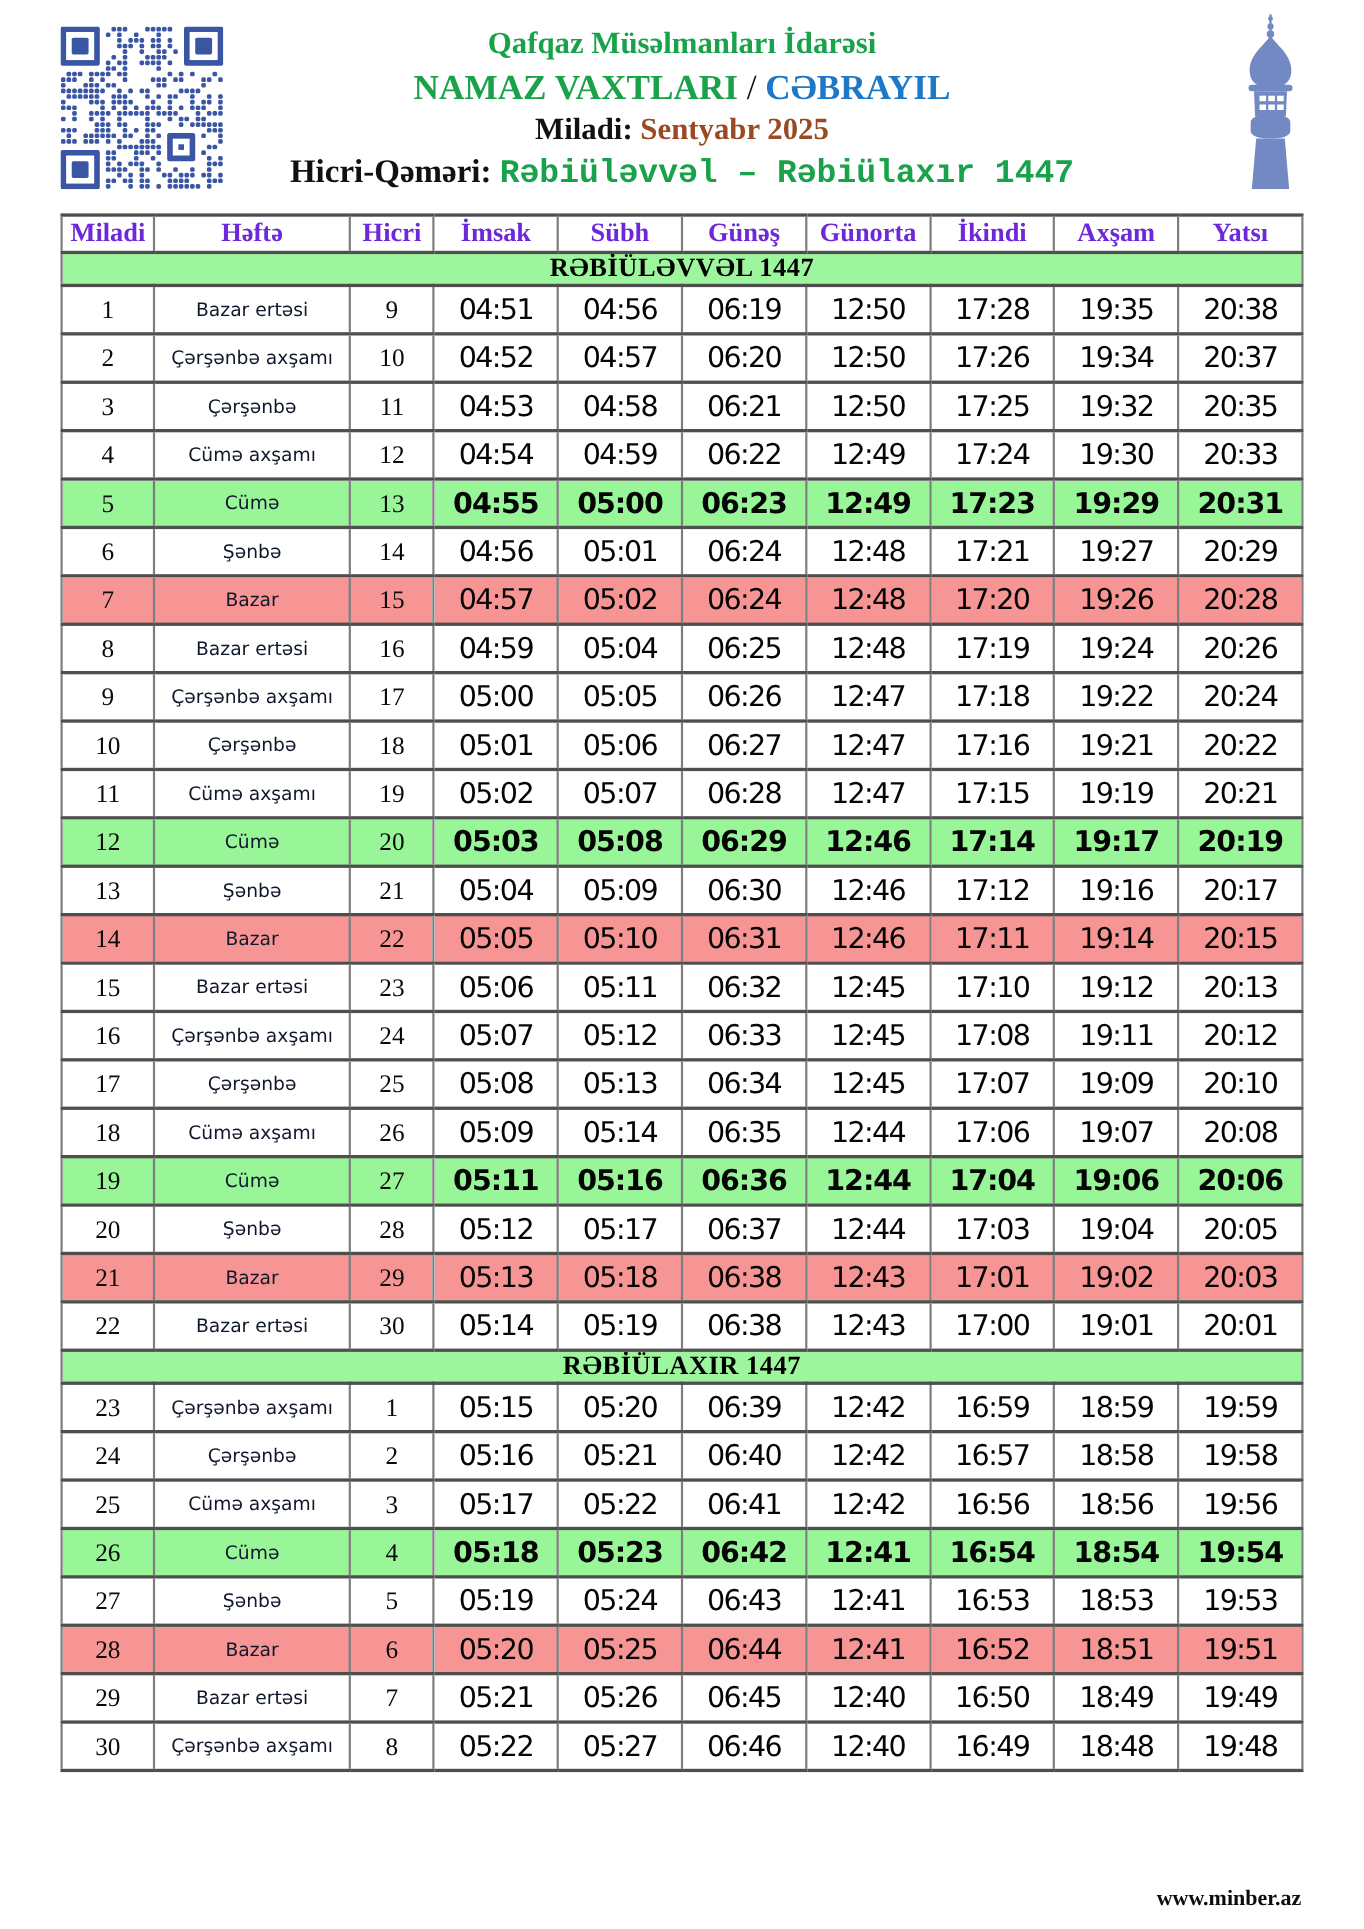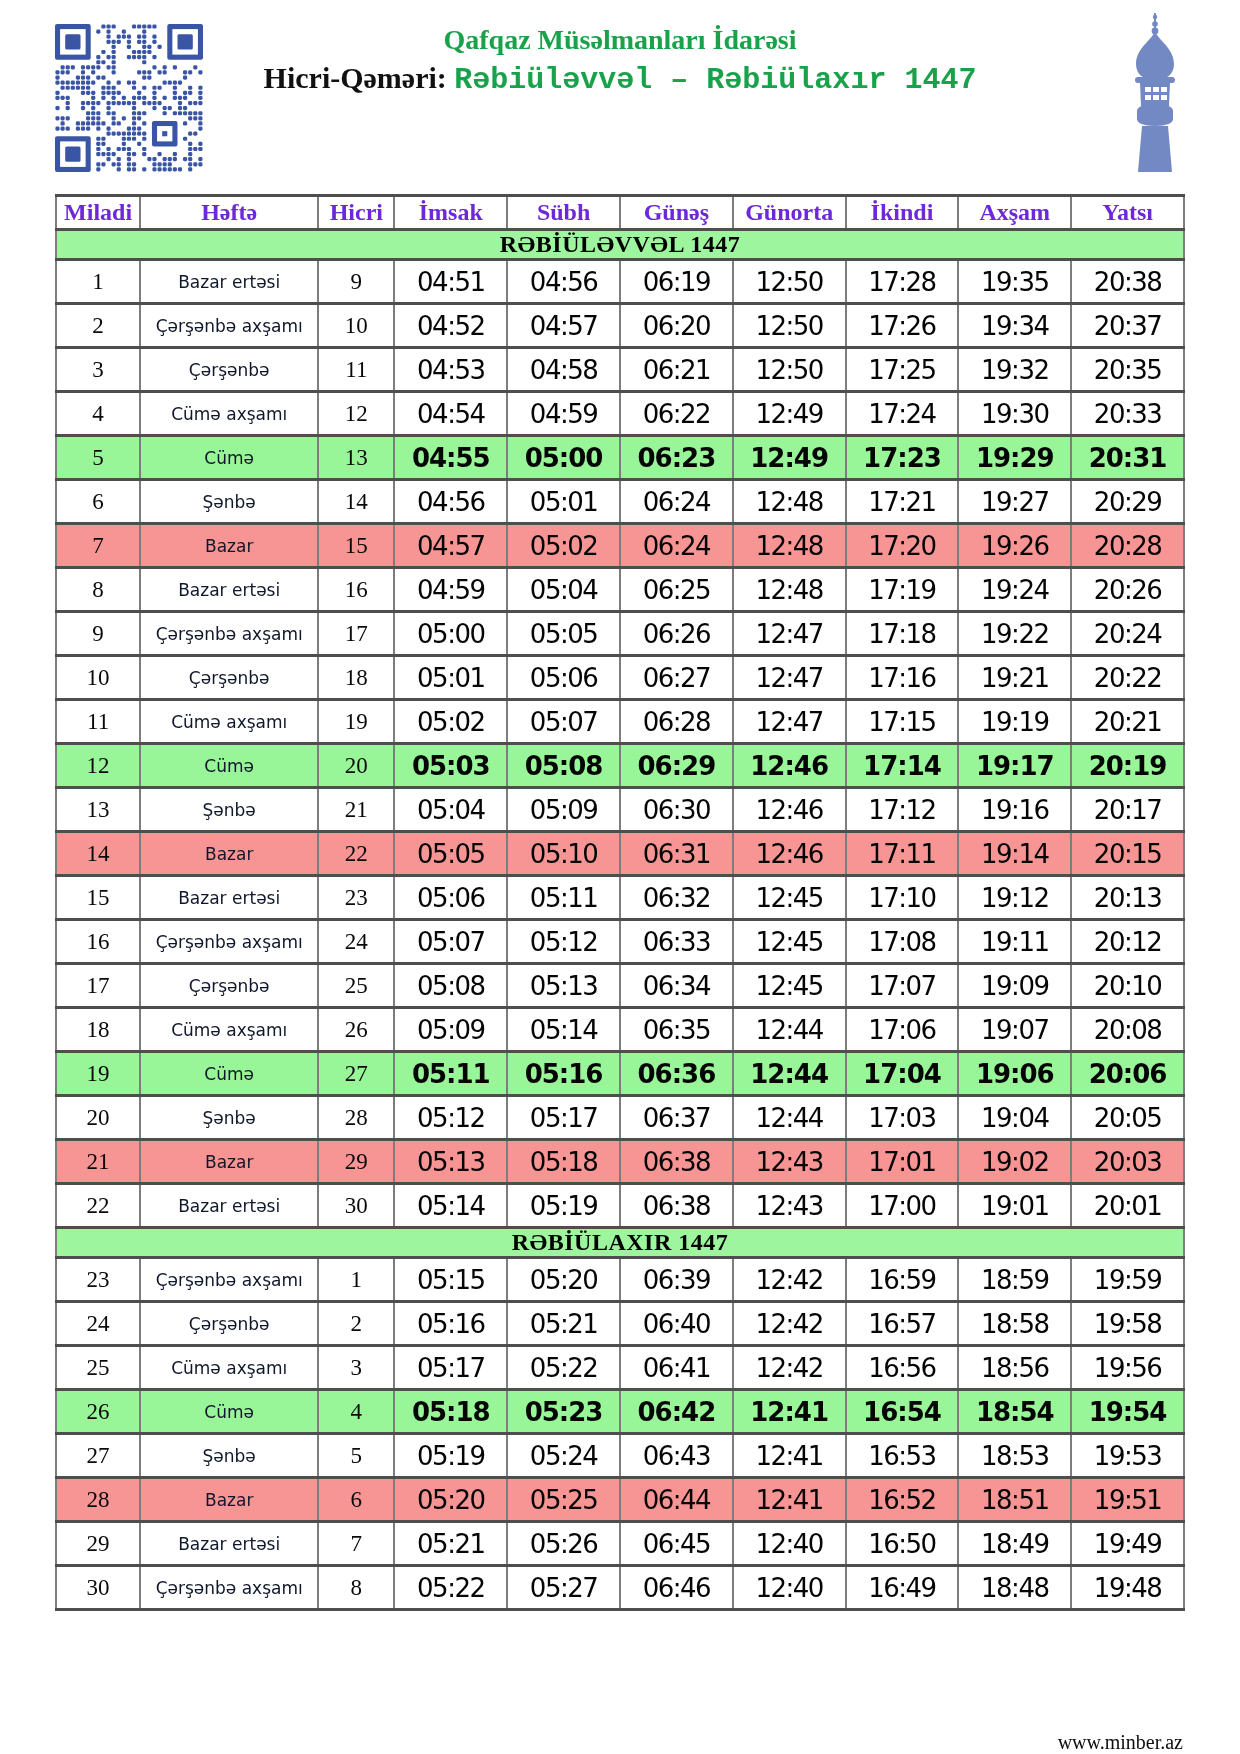--- a/index.html
+++ b/index.html
@@ -33,22 +33,22 @@
   td.num{font-family:"Liberation Serif",serif;font-size:23px;color:#0a0a0a;}
   td.weekday{font-family:"DejaVu Sans",sans-serif;font-size:17px;color:#0f172a;}
   td.time{font-family:"DejaVu Sans",sans-serif;font-size:26px;letter-spacing:-1.5px;color:#050505;}
   td.band{height:27px;background:var(--band-bg);font-family:"Liberation Serif",serif;
           font-weight:700;font-size:24px;letter-spacing:.5px;color:#000;}
   tr.friday td{background:var(--friday-bg);}
   tr.friday td.time{font-weight:700;letter-spacing:-1px;}
   tr.sunday td{background:var(--sunday-bg);}
 
   
-  .site-footer{position:absolute;right:57px;bottom:0;
-               font-family:"Liberation Serif",serif;font-weight:400;font-size:20px;color:#0d0d0d;}
+  .site-footer{position:absolute;right:57px;bottom:16px;
+               font-family:"Liberation Serif",serif;font-weight:700;font-size:20px;color:#0d0d0d;}
 </style>
 </head>
 <body>
 
 <div class="page">
 
   <div class="hdr">
     <div class="qr-wrap">
       <svg id="qr-svg" viewBox="0 0 145 145" width="148" height="148">
           <rect x="0" y="0" width="35" height="35" fill="#3a55a4" rx="2"></rect>
@@ -369,20 +369,29 @@
           <rect x="105.4" y="140.4" width="4.1" height="4.1" fill="#3a55a4" rx="1.4"></rect>
           <rect x="110.4" y="140.4" width="4.1" height="4.1" fill="#3a55a4" rx="1.4"></rect>
           <rect x="115.4" y="140.4" width="4.1" height="4.1" fill="#3a55a4" rx="1.4"></rect>
           <rect x="120.4" y="140.4" width="4.1" height="4.1" fill="#3a55a4" rx="1.4"></rect>
           <rect x="130.4" y="140.4" width="4.1" height="4.1" fill="#3a55a4" rx="1.4"></rect>
         </svg>
     </div>
 
     <div class="titles">
       <div class="t1">Qafqaz Müsəlmanları İdarəsi</div>
+      <div class="t2">
+        <span class="main">NAMAZ VAXTLARI</span>
+        <span class="sep">/</span>
+        <span class="city">CƏBRAYIL</span>
+      </div>
+      <div class="t3">
+        <span>Miladi:</span>
+        <span class="val">Sentyabr 2025</span>
+      </div>
       <div class="t4">
         <span>Hicri-Qəməri:</span>
         <span class="val">Rəbiüləvvəl – Rəbiülaxır 1447</span>
       </div>
     </div>
 
     <div class="minaret-wrap">
       <svg viewBox="0 0 64 162" width="70" height="162">
         <g fill="var(--minaret-blue)">
           <rect x="31" y="3" width="2" height="20"></rect>

